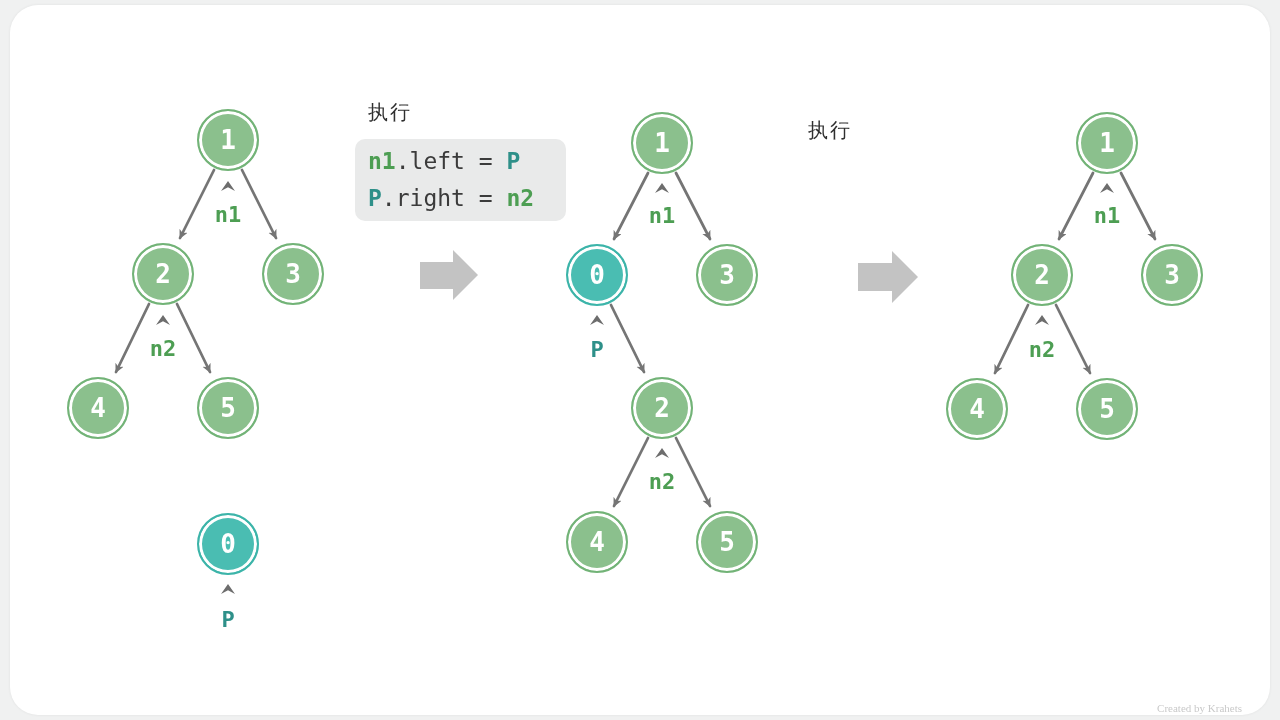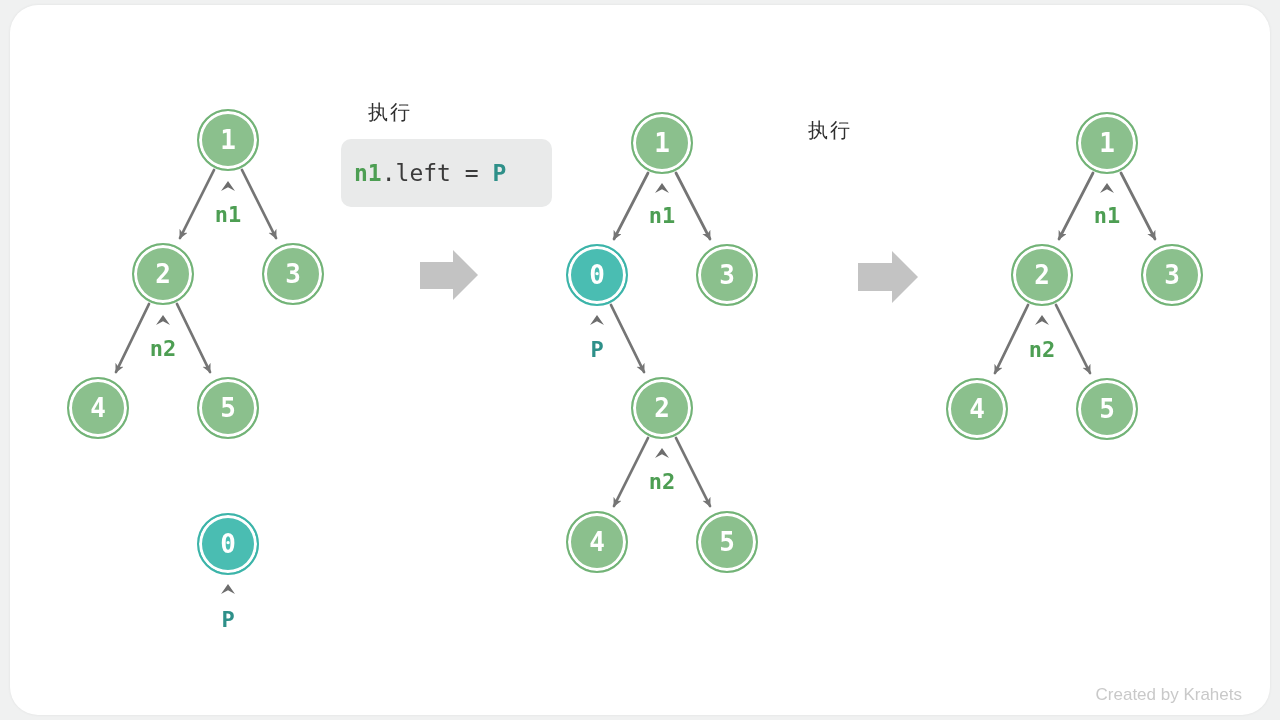--- a/index.html
+++ b/index.html
@@ -45,22 +45,22 @@
   .exec-title{position:absolute;font-size:20px;color:var(--title-text);
     letter-spacing:2px;font-weight:500;}
   .code-box{position:absolute;background:var(--code-bg);border-radius:10px;
     display:flex;flex-direction:column;justify-content:center;padding-left:13px;}
   .code-line{font-family:"DejaVu Sans Mono",monospace;font-size:23px;line-height:37px;
     color:var(--code-text);white-space:pre;}
   .tok{font-weight:500;}
   .tok.green{color:var(--label-green);font-weight:bold;}
   .tok.teal{color:var(--label-teal);font-weight:bold;}
 
-  .watermark{position:absolute;right:38px;top:685px;
-    font-family:Liberation Sans, sans-serif;font-size:17px;color:var(--watermark-gray);}
+  .watermark{position:absolute;right:38px;top:702px;
+    font-family:Liberation Serif, serif;font-size:11px;color:var(--watermark-gray);}
 </style>
 </head>
 <body>
 
 <div class="stage">
   <div class="card"></div>
 
   <svg class="overlay">
     <defs>
       <marker id="arrow" markerWidth="10" markerHeight="10" refX="8" refY="4.5" orient="auto" markerUnits="userSpaceOnUse">
@@ -117,22 +117,23 @@
 
   <div class="node teal" style="left:197px;top:513px">
       <span>0</span>
     </div>
   <svg class="caret" style="left:228px;top:589px" viewBox="0 0 16 12">
       <path d="M8 1 L15 11 L8 7.2 L1 11 Z" fill="#6d6d6d"></path>
     </svg>
   <div class="ptr-label teal" style="left:228px;top:619px">P</div>
 
   <div class="exec-title" style="left:368px;top:99px">执行</div>
-  <div class="code-box" style="left:341px;top:139px;width:211px;height:68px">
+  <div class="code-box" style="left:355px;top:139px;width:211px;height:82px">
     <div class="code-line"><span class="tok green">n1</span><span class="tok">.left = </span><span class="tok teal">P</span></div>
+    <div class="code-line"><span class="tok teal">P</span><span class="tok">.right = </span><span class="tok green">n2</span></div>
   </div>
 
   <div class="node green" style="left:631px;top:112px">
       <span>1</span>
     </div>
   <div class="node teal" style="left:566px;top:244px">
       <span>0</span>
     </div>
   <div class="node green" style="left:696px;top:244px">
       <span>3</span>

